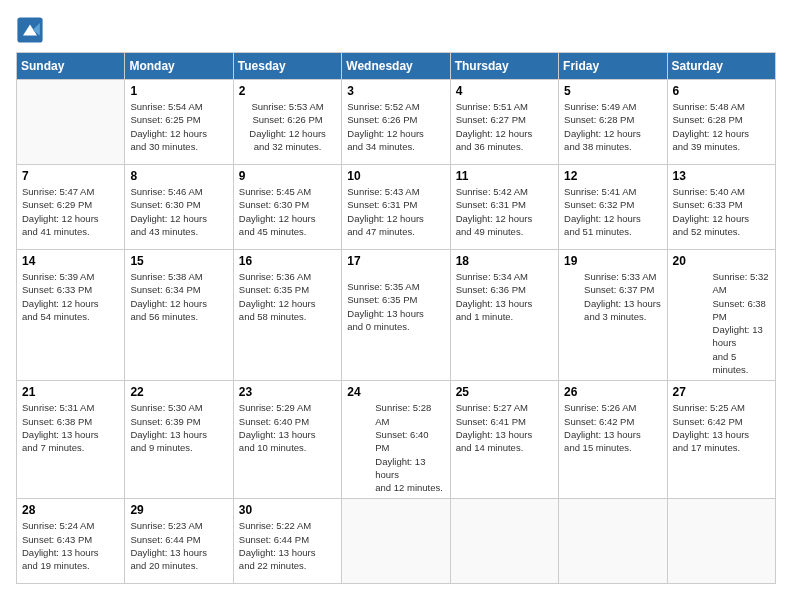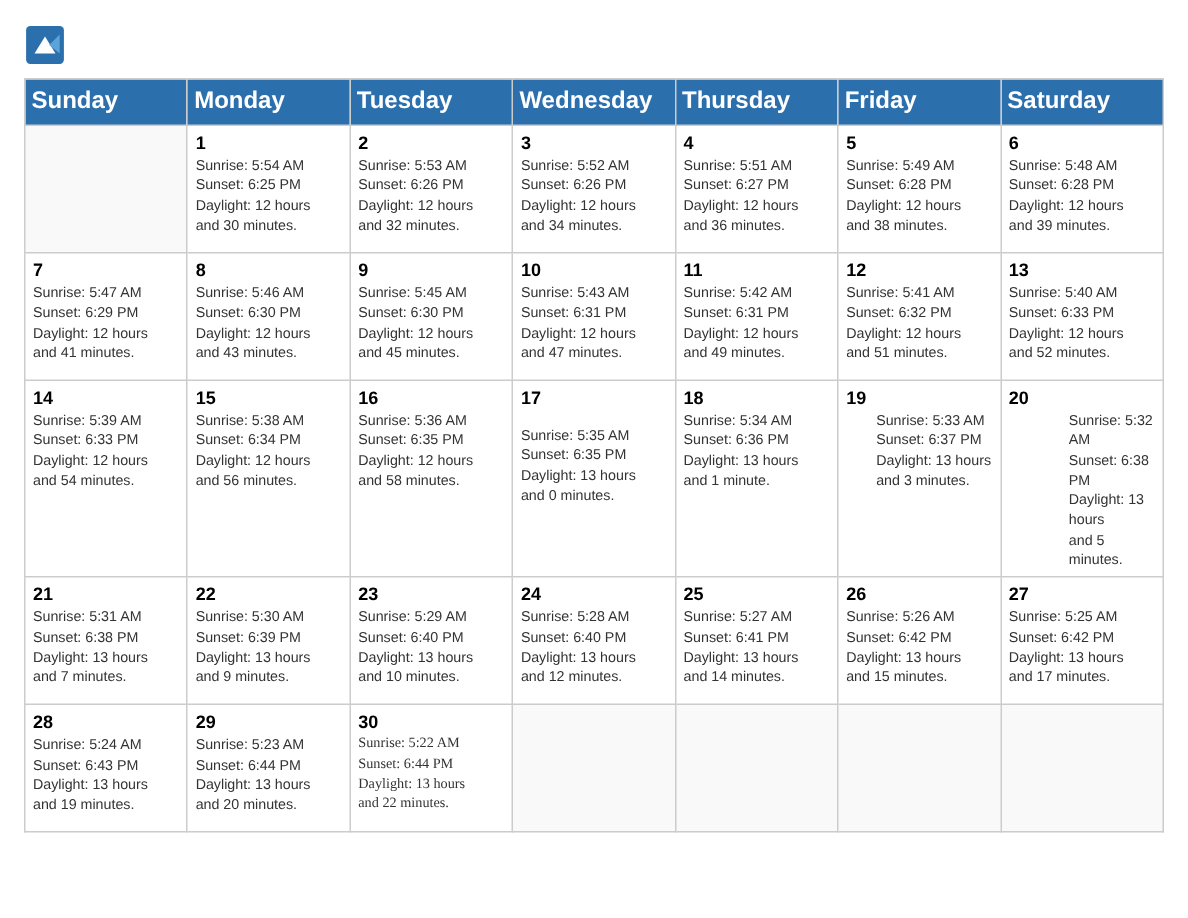--- a/index.html
+++ b/index.html
@@ -50,21 +50,21 @@
     .calendar {
       width: 100%;
       border-collapse: collapse;
       font-size: 11px;
     }
     .calendar thead tr th {
       background-color: #2c6fad;
       color: #fff;
       padding: 6px 4px;
       text-align: left;
-      font-size: 16px;
+      font-size: 12px;
       font-weight: bold;
       border: 1px solid #ccc;
     }
     .calendar tbody tr td {
       vertical-align: top;
       padding: 4px 5px;
       border: 1px solid #ccc;
       min-height: 80px;
       background: #fff;
       width: calc(100% / 7);
@@ -124,21 +124,21 @@
         <td class="empty"></td>
         <td>
           <div class="day-num">1</div>
           <div class="day-info" style="white-space: pre-line;">Sunrise: 5:54 AM
 Sunset: 6:25 PM
 Daylight: 12 hours
 and 30 minutes.</div>
         </td>
         <td>
           <div class="day-num">2</div>
-          <div class="day-info" style="white-space: pre-line;">Sunrise: 5:53 AM
+          <div class="day-info" style="white-space: pre-line; text-align: center;">Sunrise: 5:53 AM
 Sunset: 6:26 PM
 Daylight: 12 hours
 and 32 minutes.</div>
         </td>
         <td>
           <div class="day-num">3</div>
           <div class="day-info" style="white-space: pre-line;">Sunrise: 5:52 AM
 Sunset: 6:26 PM
 Daylight: 12 hours
 and 34 minutes.</div>
@@ -284,21 +284,21 @@
         </td>
         <td>
           <div class="day-num">23</div>
           <div class="day-info" style="white-space: pre-line;">Sunrise: 5:29 AM
 Sunset: 6:40 PM
 Daylight: 13 hours
 and 10 minutes.</div>
         </td>
         <td>
           <div class="day-num">24</div>
-          <div class="day-info" style="white-space: pre-line;">Sunrise: 5:28 AM
+          <div class="day-info" style="white-space: pre-line; margin-left: 28px;">Sunrise: 5:28 AM
 Sunset: 6:40 PM
 Daylight: 13 hours
 and 12 minutes.</div>
         </td>
         <td>
           <div class="day-num">25</div>
           <div class="day-info" style="white-space: pre-line;">Sunrise: 5:27 AM
 Sunset: 6:41 PM
 Daylight: 13 hours
 and 14 minutes.</div>
@@ -328,21 +328,21 @@
         </td>
         <td>
           <div class="day-num">29</div>
           <div class="day-info" style="white-space: pre-line;">Sunrise: 5:23 AM
 Sunset: 6:44 PM
 Daylight: 13 hours
 and 20 minutes.</div>
         </td>
         <td>
           <div class="day-num">30</div>
-          <div class="day-info" style="white-space: pre-line; font-family: Liberation Serif, serif;">Sunrise: 5:22 AM
+          <div class="day-info" style="white-space: pre-line;">Sunrise: 5:22 AM
 Sunset: 6:44 PM
 Daylight: 13 hours
 and 22 minutes.</div>
         </td>
         <td class="empty"></td>
         <td class="empty"></td>
         <td class="empty"></td>
         <td class="empty"></td>
       </tr>
     </tbody>

